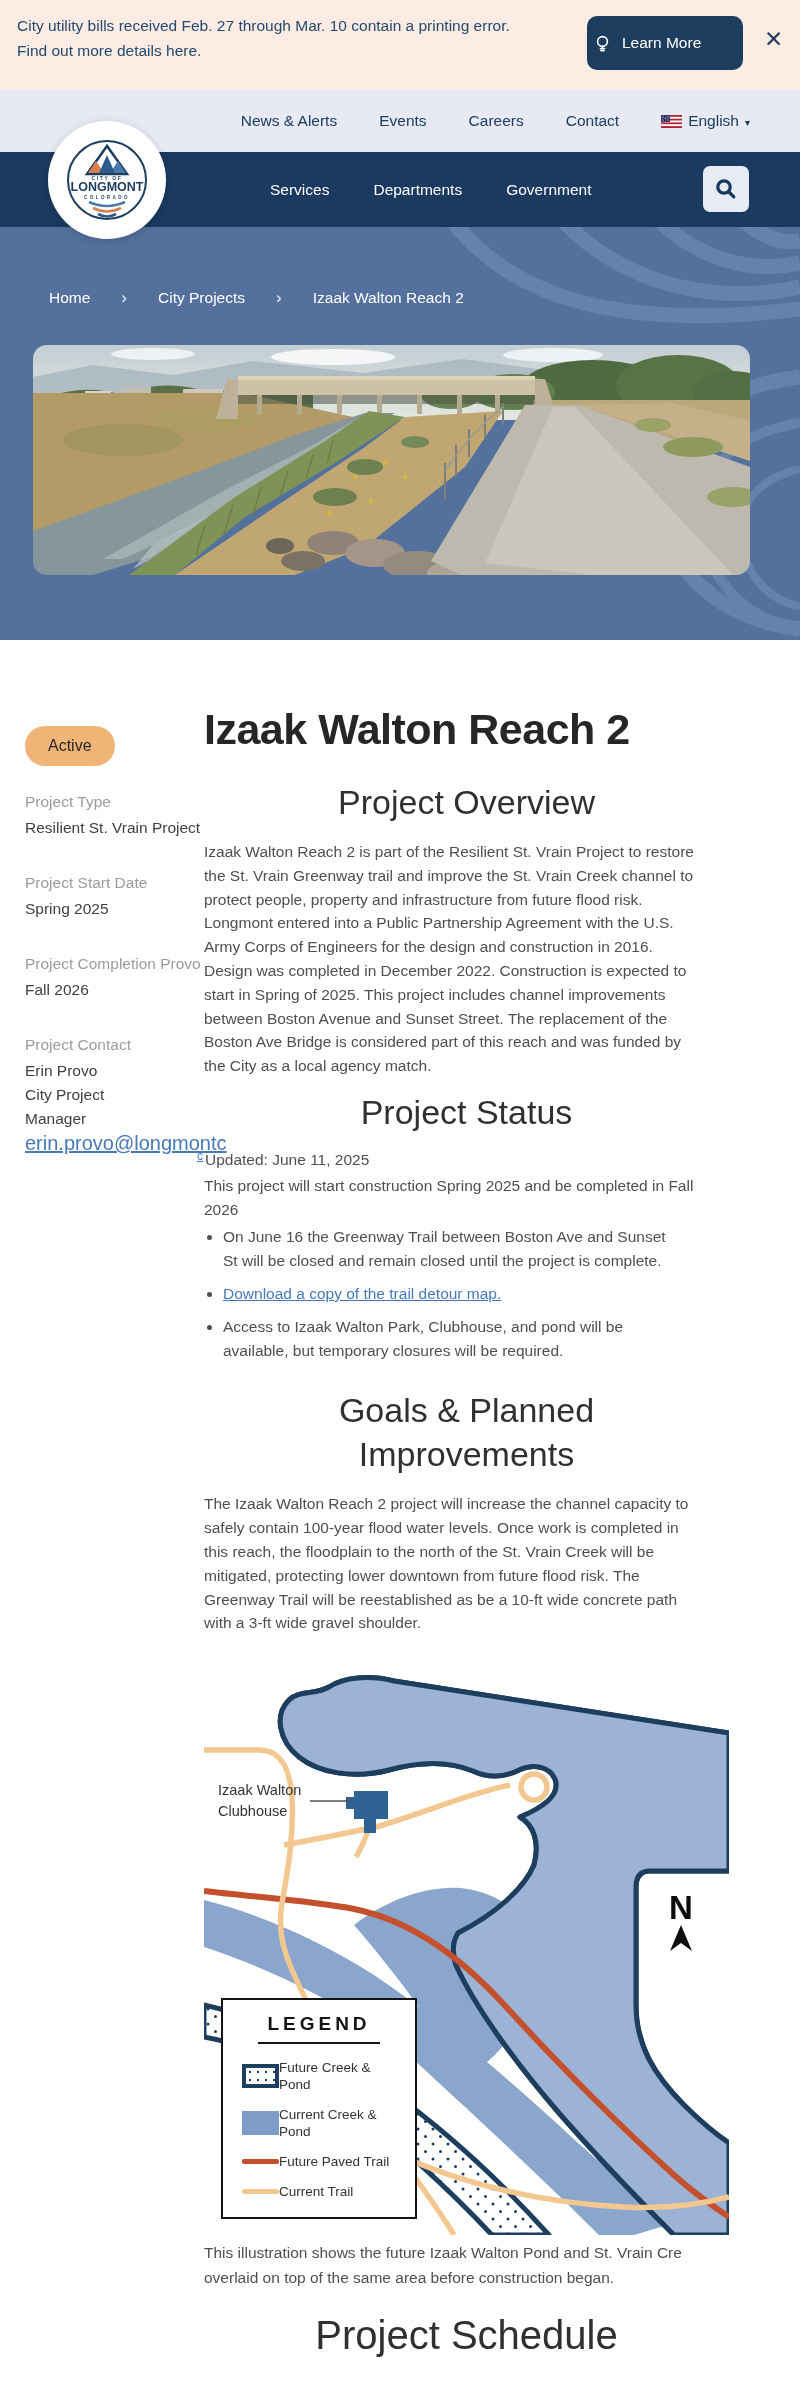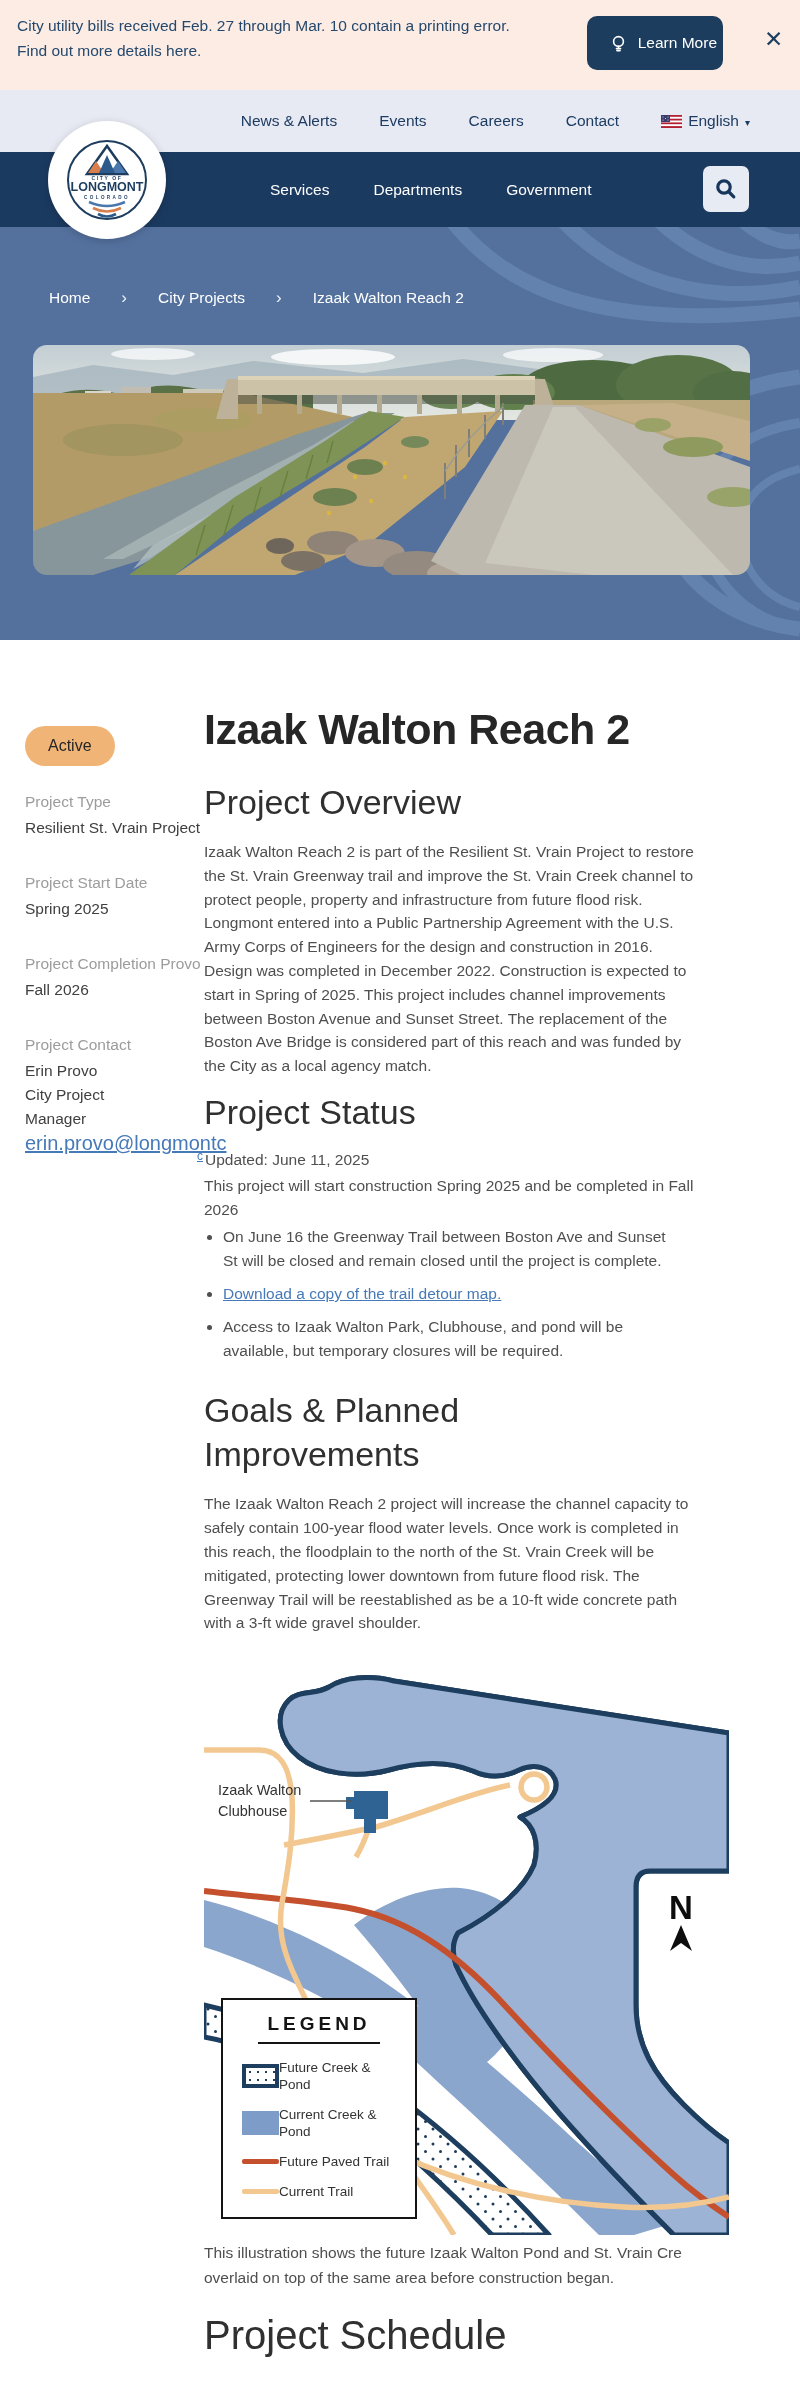--- a/index.html
+++ b/index.html
@@ -6,23 +6,23 @@
   html,body { margin:0; padding:0; }
   body {
     width:800px; height:2400px; overflow:hidden; background:#fff;
     font-family:"Liberation Sans", sans-serif;
     -webkit-font-smoothing:antialiased;
   }
   
   .alert-banner { position:relative; height:90px; background:#fcece4; }
   .alert-text { position:absolute; left:17px; top:13px; color:#24496e; font-size:15.5px; line-height:25px; }
   .learn-more-btn {
-    position:absolute; left:587px; top:16px; width:136px; height:54px;
+    position:absolute; left:587px; top:16px; width:156px; height:54px;
     background:#1d3d5f; border:none; border-radius:10px; color:#fff;
-    font-size:15.5px; font-family:inherit; display:flex; align-items:center; justify-content:flex-end; gap:10px; cursor:pointer;
+    font-size:15.5px; font-family:inherit; display:flex; align-items:center; justify-content:flex-start; gap:10px; cursor:pointer;
   }
   .alert-close { position:absolute; left:758px; top:27px; color:#1d3d5f; font-size:23px; line-height:1; cursor:pointer; background:none; border:none; font-family:inherit; }
   
   .util-nav { height:62px; background:#e7eaf3; display:flex; align-items:center; justify-content:flex-end; gap:42px; padding-right:50px; }
   .util-link { color:#1d3c62; font-size:15.5px; text-decoration:none; cursor:pointer; }
   .lang-select { display:flex; align-items:center; gap:6px; color:#1d3c62; font-size:15.5px; cursor:pointer; }
   .lang-caret { font-size:10px; margin-top:2px; }
   
   .main-nav { position:relative; height:75px; background:#1b3a60; }
   .main-nav-items { position:absolute; left:270px; top:0; height:75px; display:flex; align-items:center; gap:44px; }
@@ -44,21 +44,21 @@
   .content { display:flex; padding-left:25px; background:#fff; }
   .sidebar { width:179px; padding-top:86px; flex:none; }
   .badge { display:inline-block; background:#f1b477; color:#262626; font-size:16px; padding:11px 23px; border-radius:26px; }
   .field { margin-top:31px; }
   .field:first-of-type { margin-top:24px; }
   .field-label { color:#9c9c9c; font-size:15.5px; line-height:24px; }
   .field-value { color:#404040; font-size:15.5px; line-height:24px; margin-top:2px; }
   .email-link { color:#4679b8; font-size:20px; line-height:24px; text-decoration:underline; white-space:nowrap; display:block; }
   .main-col { width:525px; padding-top:64px; flex:none; }
   h1.page-title { margin:0; font-size:43px; line-height:50px; font-weight:700; color:#262626; letter-spacing:-.5px; }
-  h2.section-h { margin:26px 0 0; font-size:34px; line-height:44px; font-weight:500; color:#303030; }
+  h2.section-h { margin:26px 0 0; font-size:34px; line-height:44px; font-weight:500; color:#303030;text-align:center; }
   h2.tight { margin-top:12px; }
   h2.two-line span { display:block; }
   .body-p { margin:16px 0 0; max-width:490px; font-size:15.5px; line-height:23.8px; color:#4f4f4f; }
   .updated-row { margin-top:14px; font-size:15.5px; line-height:23.8px; color:#4f4f4f; }
   .email-overflow { color:#4679b8; text-decoration:underline; font-size:12px; position:relative; top:-5px; left:-7px; margin-right:-5px; }
   .status-intro { margin:0; max-width:490px; font-size:15.5px; line-height:23.8px; color:#4f4f4f; }
   ul.status-list { margin:4px 0 0; padding-left:19px; max-width:480px; }
   ul.status-list li { font-size:15.5px; line-height:23.8px; color:#4f4f4f; margin-bottom:9px; }
   .detour-link { color:#4679b8; text-decoration:underline; cursor:pointer; }
   

